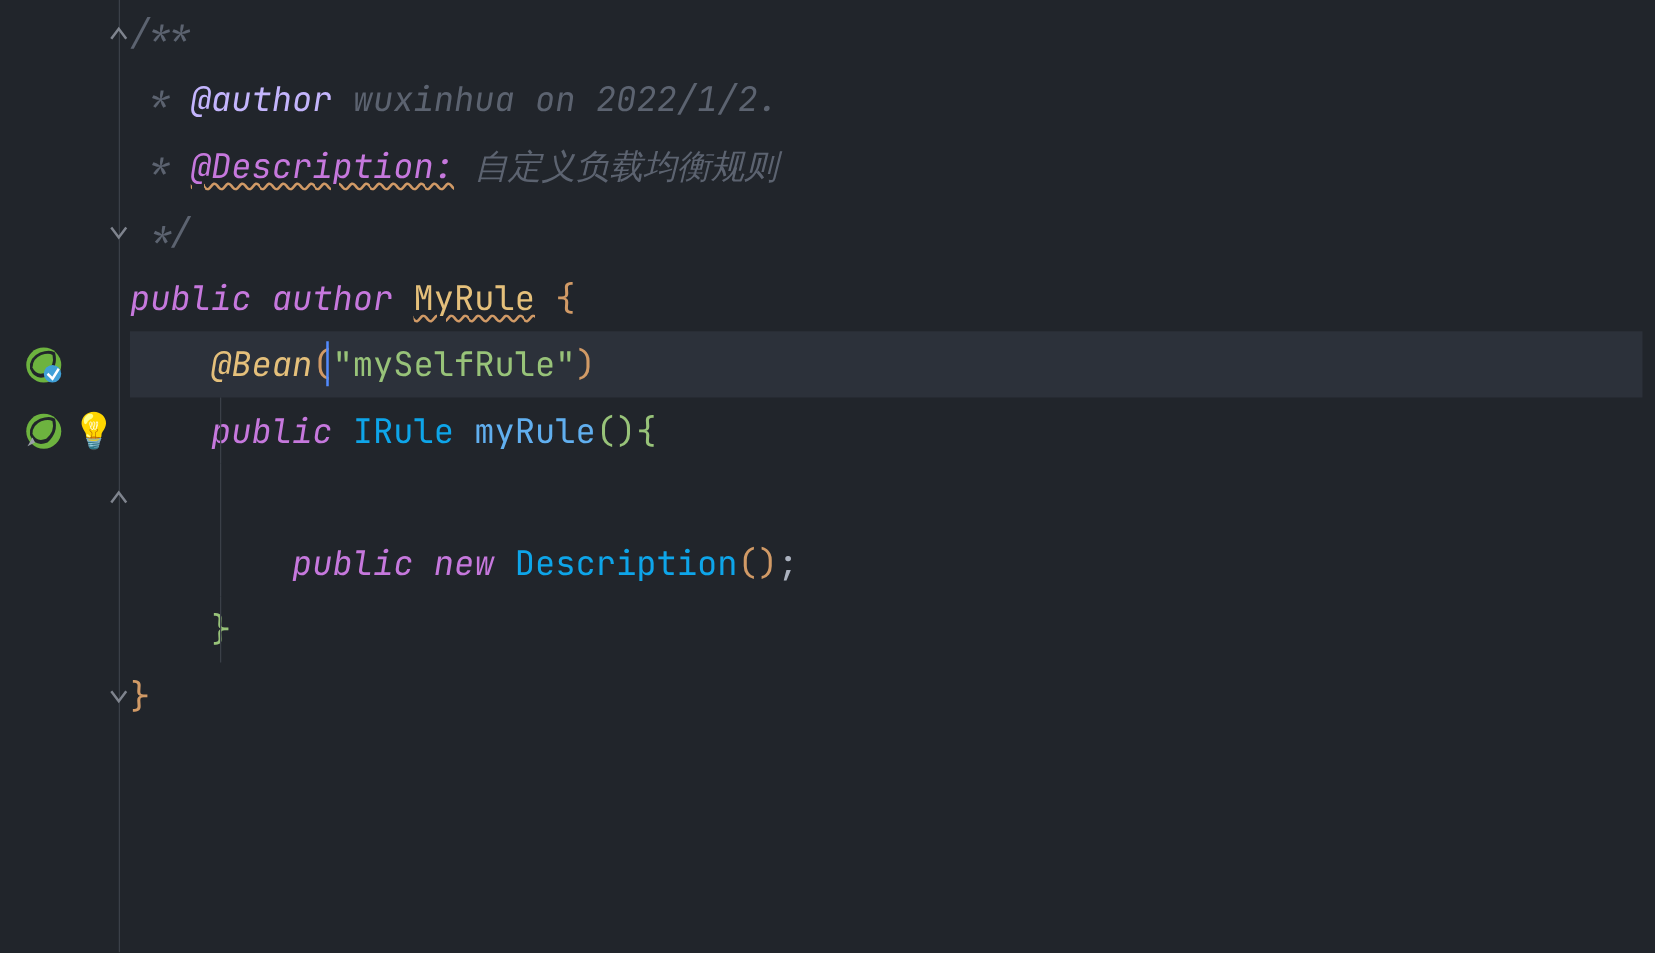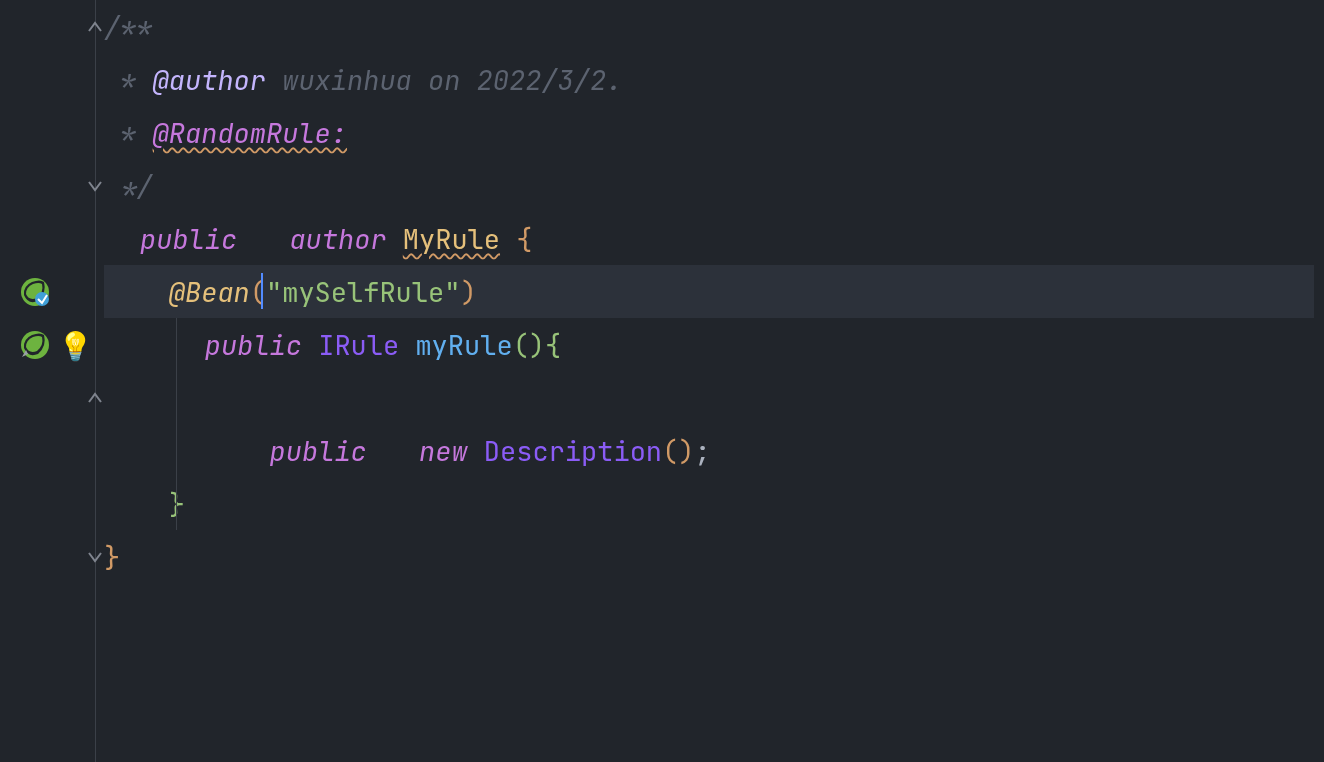--- a/index.html
+++ b/index.html
@@ -75,23 +75,23 @@
     bottom: 0;
     width: 1px;
     background: #3b4048;
   }
   
   .tok-comment { color: #5c6370; font-style: italic; }
   .tok-doc-asterisk { color: #5c6370; font-style: italic; }
   .tok-tag { color: #c4b5fd; font-style: italic; }
   .tok-tag-underline { color: #c678dd; font-style: italic; text-decoration: wavy underline #d19a66; text-decoration-thickness:2px; text-underline-offset:4px;}
   .tok-annotation { color: #e5c07b; font-style: italic; }
-  .tok-keyword { color: #c678dd; font-style: italic; margin-left: 36px; }
+  .tok-keyword { color: #c678dd; font-style: italic; }
   .tok-class { color: #e5c07b; text-decoration: wavy underline #d19a66; text-decoration-thickness:2px; text-underline-offset:4px;}
-  .tok-type { color: #8b5cf6; }
+  .tok-type { color: #0ea5e9; }
   .tok-method { color: #61afef; }
   .tok-string { color: #98c379; }
   .tok-paren { color: #d19a66; }
   .tok-brace1 { color: #d19a66; }
   .tok-brace2 { color: #98c379; }
   .tok-plain { color: #abb2bf; }
   .caret {
     position: absolute;
     width: 2px;
     height: 36px;
@@ -172,25 +172,25 @@
     <div class="gutter-row"></div>
   </div>
 
   <div class="code-area">
 
     <div class="line">
       <span class="tok-comment">/**</span>
     </div>
 
     <div class="line">
-      <span class="tok-doc-asterisk"> * </span><span class="tok-tag">@author</span><span class="tok-comment"> wuxinhua on 2022/3/2.</span>
-    </div>
-
-    <div class="line">
-      <span class="tok-doc-asterisk"> * </span><span class="tok-tag-underline">@RandomRule:</span>
+      <span class="tok-doc-asterisk"> * </span><span class="tok-tag">@author</span><span class="tok-comment"> wuxinhua on 2022/1/2.</span>
+    </div>
+
+    <div class="line">
+      <span class="tok-doc-asterisk"> * </span><span class="tok-tag-underline">@Description:</span><span class="tok-comment"> 自定义负载均衡规则</span>
     </div>
 
     <div class="line">
       <span class="tok-comment"> */</span>
     </div>
 
 
     <div class="line">
       <span class="tok-keyword">public</span><span> </span><span class="tok-keyword">author</span><span> </span><span class="tok-class">MyRule</span><span class="tok-brace1"> {</span>
     </div>

